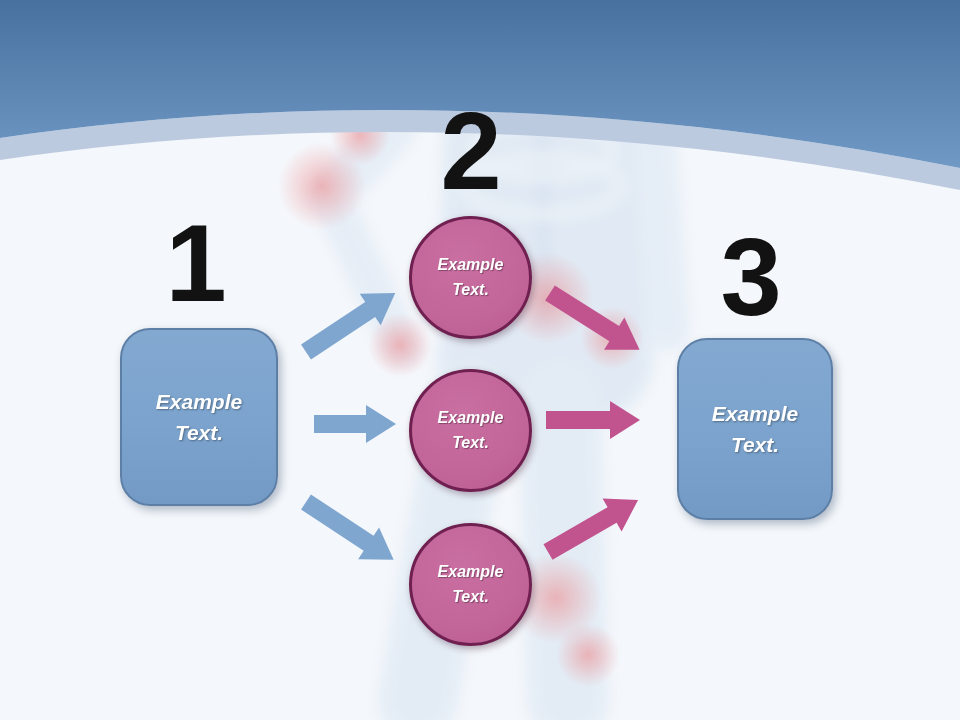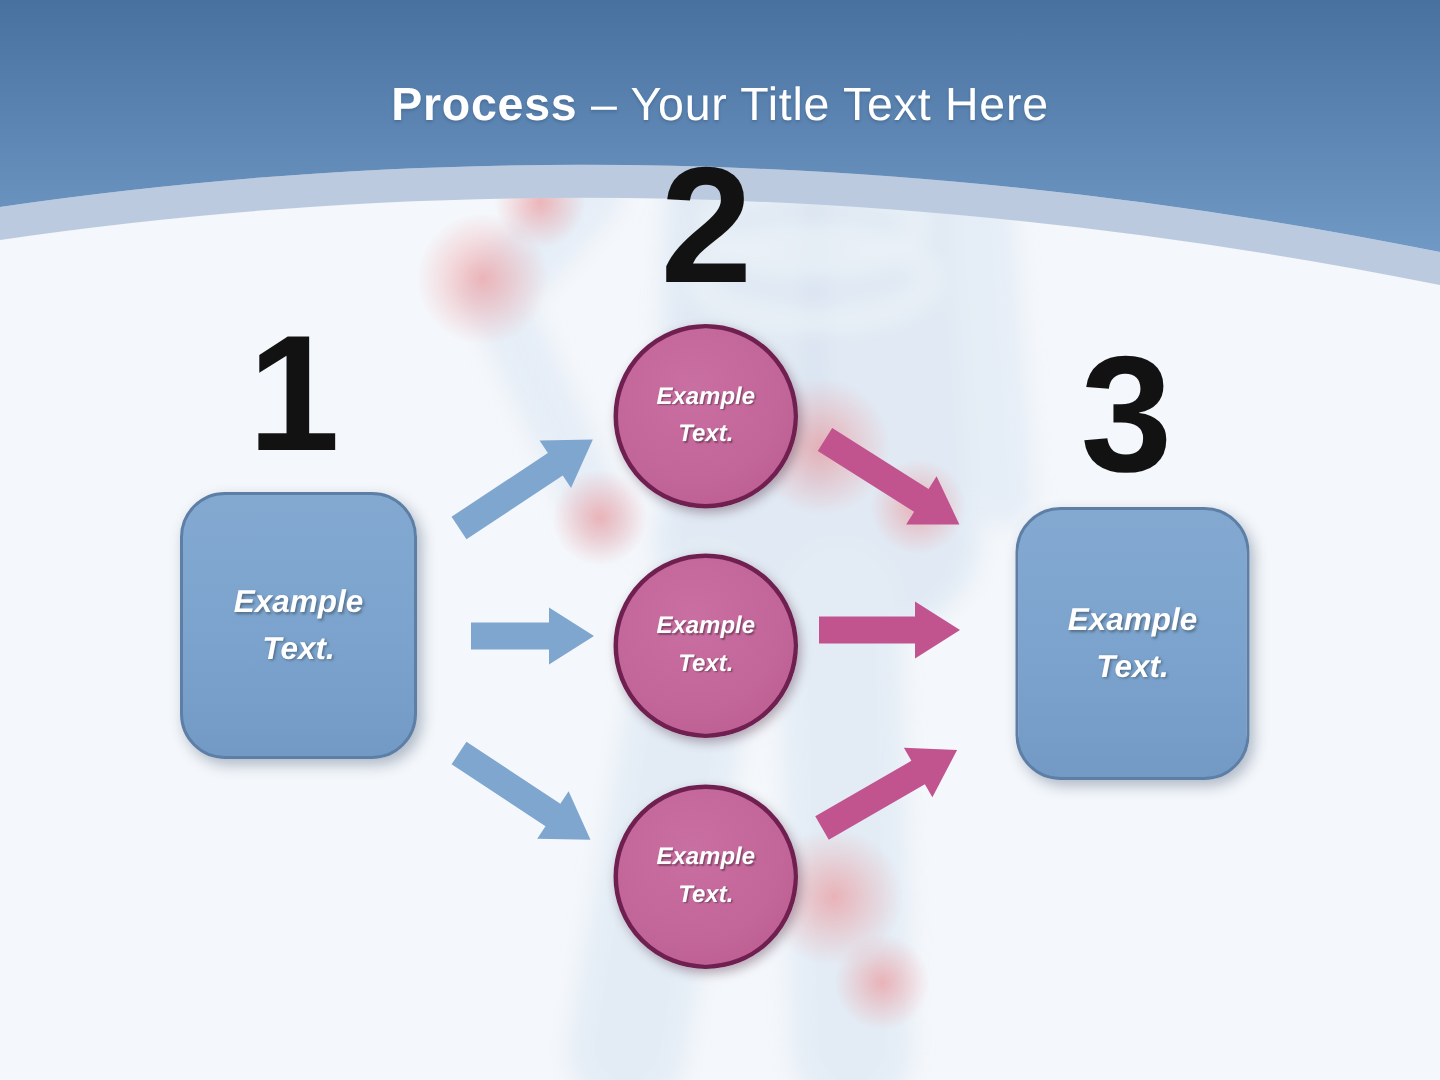--- a/index.html
+++ b/index.html
@@ -109,24 +109,20 @@
     <defs>
       <linearGradient id="hdr" x1="0" y1="0" x2="0" y2="1">
         <stop offset="0" stop-color="#48719f"></stop>
         <stop offset="1" stop-color="#7099c6"></stop>
       </linearGradient>
     </defs>
     <path d="M0,138 C300,94 620,100 960,168 L960,190 C620,122 300,116 0,160 Z" fill="#bccadf"></path>
     <path d="M0,0 H960 V168 C620,100 300,94 0,138 Z" fill="url(#hdr)"></path>
   </svg>
 
-  <div class="title">
-    <span class="bold">Process</span>
-    <span>– Your Title Text Here</span>
-  </div>
 
   <div class="num num1">1</div>
   <div class="num num2">2</div>
   <div class="num num3">3</div>
 
   <svg class="layer arrows" width="960" height="720" viewBox="0 0 960 720">
     <g fill="#7fa6cf">
       <g transform="translate(306,352) rotate(-33.5)">
         <polygon points="0,-9 77,-9 77,-19 107,0 77,19 77,9 0,9"></polygon>
       </g>

